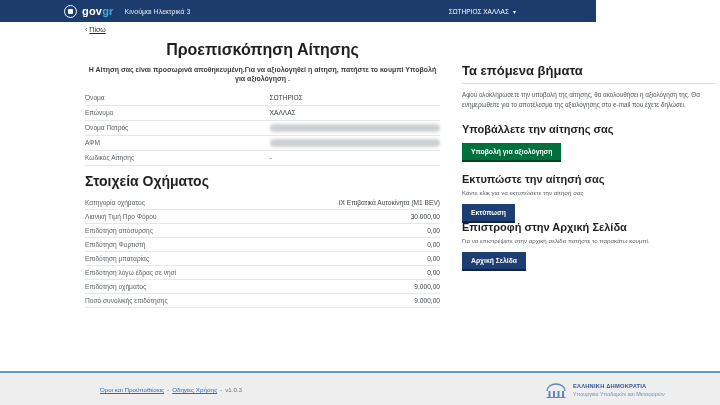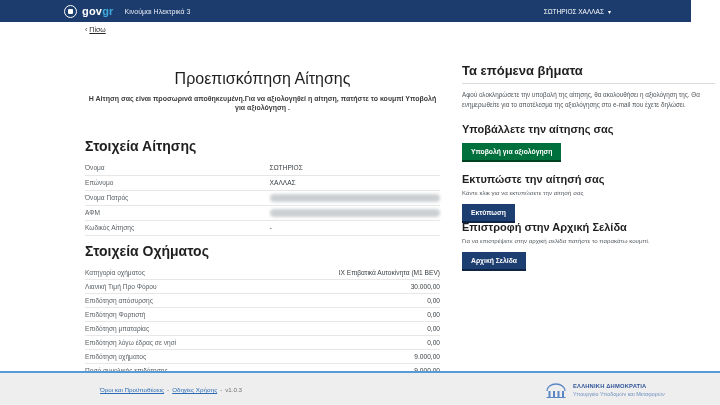--- a/index.html
+++ b/index.html
@@ -1,42 +1,42 @@
 <!DOCTYPE html>
 <html lang="el"><head>
 <meta charset="utf-8">
 <style>
   * { margin:0; padding:0; box-sizing:border-box; }
   html,body { width:720px; height:405px; overflow:hidden; background:#fff;
     font-family:"Liberation Sans","DejaVu Sans",sans-serif; }
   body { position:relative; }
 
   
-  .header { position:absolute; top:0; left:0; width:691px; height:22px; background:#1c3c6e; }
+  .header { position:absolute; top:0; left:0; width:596px; height:22px; background:#1c3c6e; }
   .header-inner { height:100%; display:flex; align-items:center; justify-content:space-between;
     padding:0 80px 0 64px; }
   .brand { display:flex; align-items:center; gap:5px; cursor:pointer; }
   .emblem { width:13px; height:13px; border:1.2px solid #fff; border-radius:50%;
     display:flex; align-items:center; justify-content:center; }
   .emblem-core { width:5px; height:5px; background:#fff; border-radius:1px; }
   .brand-text { font-size:11px; font-weight:bold; letter-spacing:0.2px; }
   .brand-text .gov { color:#ffffff; }
   .brand-text .gr { color:#41aadd; }
   .app-name { color:#e8edf5; font-size:7px; margin-left:6px; }
   .user-menu { color:#ffffff; font-size:6.5px; display:flex; align-items:center; gap:4px; cursor:pointer; }
   .user-menu .caret { font-size:6px; }
 
   
   .back-link { position:absolute; left:85px; top:26px; font-size:7px; color:#2a2a2a; cursor:pointer; }
   .back-link .arrow { margin-right:2px; text-decoration:none; color:#444; }
   .back-link .lbl { text-decoration:underline; }
 
   
   .content-left { position:absolute; left:85px; top:40px; width:355px; }
-  .page-title { margin-top:30px; text-align:center; font-size:16px; font-weight:normal; color:#1f1f1f; }
+  .page-title { margin-top:1px; text-align:center; font-size:16px; font-weight:bold; color:#1f1f1f; }
   .page-subtitle { margin:6px auto 0; max-width:348px; text-align:center; font-size:7px;
     font-weight:bold; color:#3c3c3c; line-height:1.35; }
 
   .section-heading { font-size:14px; font-weight:bold; color:#1f1f1f; }
   .h-app { margin-top:25px; }
   .h-veh { margin-top:7px; }
 
   .data-table { margin-top:7px; }
   .data-table .row { display:flex; align-items:center; border-bottom:1px solid #e7e7e7; }
   .t1 .row { height:15px; }
@@ -96,21 +96,20 @@
     </div>
   </div>
 </div>
 
 <a class="back-link"><span class="arrow">‹</span><span class="lbl">Πίσω</span></a>
 
 <div class="content-left">
   <div class="page-title">Προεπισκόπηση Αίτησης</div>
   <div class="page-subtitle">Η Αίτηση σας είναι προσωρινά αποθηκευμένη.Για να αξιολογηθεί η αίτηση, πατήστε το κουμπί Υποβολή για αξιολόγηση .</div>
 
-  <div class="section-heading h-app">Στοιχεία Αίτησης</div>
   <div class="data-table t1">
 
       <div class="row">
         <span class="label">Όνομα</span>
         <span class="value">ΣΩΤΗΡΙΟΣ</span>
       </div>
 
       <div class="row">
         <span class="label">Επώνυμο</span>
         <span class="value">ΧΑΛΛΑΣ</span>

